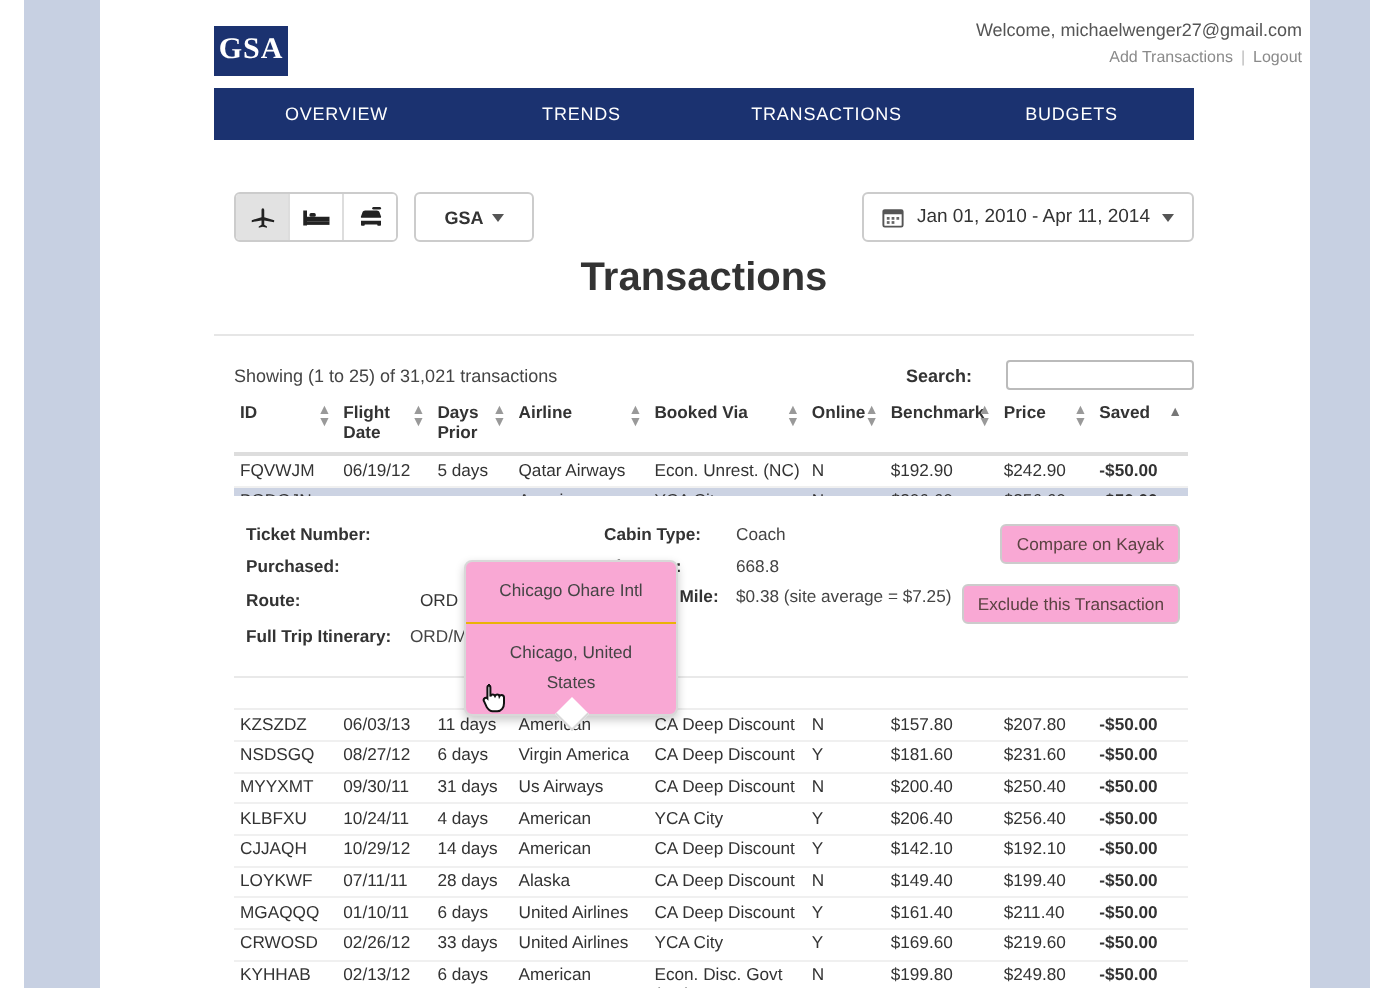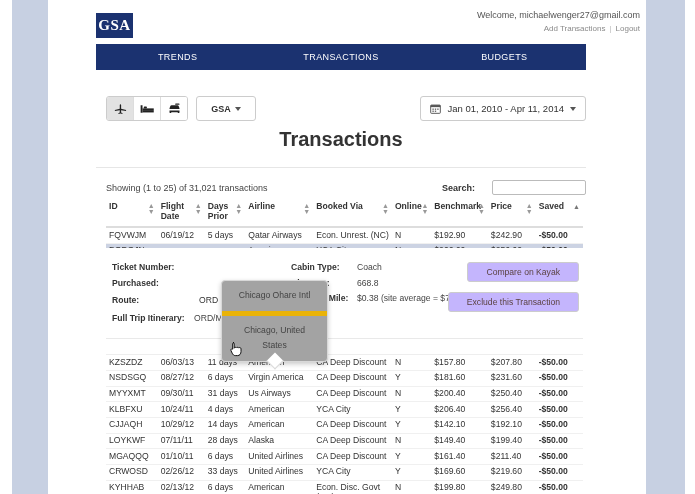--- a/index.html
+++ b/index.html
@@ -9,21 +9,21 @@
     font-family:"Liberation Sans", sans-serif;
     font-size:11px;color:#333;
     -webkit-font-smoothing:antialiased;
   }
   .viewport{position:relative;width:695px;height:494px;overflow:hidden;background:#fff;}
   
   .band-left{position:absolute;left:12px;top:0;width:38px;height:494px;background:#c7d0e2;}
   .band-right{position:absolute;left:646px;top:0;width:39px;height:494px;background:#c7d0e2;}
   .band-far-left{position:absolute;left:0;top:0;width:12px;height:494px;background:#ffffff;}
   .band-far-right{position:absolute;left:685px;top:0;width:10px;height:494px;background:#ffffff;}
-  .page{position:absolute;left:48px;top:0;width:596px;height:494px;background:#fff;overflow:hidden;}
+  .page{position:absolute;left:59px;top:0;width:596px;height:494px;background:#fff;overflow:hidden;}
 
   
   .header{position:relative;height:44px;}
   .gsa-logo{
     position:absolute;left:48px;top:13px;width:37px;height:25px;
     background:#1b3270;color:#fff;font-family:"Liberation Serif",serif;
     font-size:15px;font-weight:bold;letter-spacing:.5px;
     display:flex;align-items:center;justify-content:center;
   }
   .gsa-title{
@@ -135,34 +135,34 @@
   .dleft .lab{width:82px;}
   .dmid{left:185px;top:12px;}
   .dmid .lab{width:66px;}
   .route-row{position:relative;}
   .code-pill{
     display:inline-block;border:1px solid #ccc;border-radius:3px;background:#fff;
     padding:1px 5px;font-size:8.6px;color:#333;cursor:pointer;
   }
   .code-plain{display:inline-block;padding:1px 5px;font-size:8.6px;color:#333;cursor:pointer;}
   .btn-light{
-    position:absolute;right:4px;border:1px solid #ccc;border-radius:3px;background:#c4b5fd;
-    font-size:8.6px;color:#5b4242;padding:4px 18px;cursor:pointer;white-space:nowrap;
+    position:absolute;right:4px;border:1px solid #ccc;border-radius:3px;background:#f9a8d4;
+    font-size:8.6px;color:#5b4242;padding:4px 7px;cursor:pointer;white-space:nowrap;
   }
   .btn-kayak{top:14px;}
   .btn-exclude{top:44px;}
 
   
   .tooltip{
     position:absolute;left:109px;top:-11px;width:105px;
-    background:#a3a3a3;border:1px solid #d8d8d8;border-radius:4px;
+    background:#f9a8d4;border:1px solid #d8d8d8;border-radius:4px;
     box-shadow:0 2px 5px rgba(0,0,0,.22);z-index:30;
   }
   .tt-row{padding:7px 9px;font-size:8.6px;color:#444;text-align:center;}
-  .tt-row + .tt-row{border-top:5px solid #eab308;}
+  .tt-row + .tt-row{border-top:1px solid #eab308;}
   .tt-arrow{
     position:absolute;left:50%;margin-left:-6px;bottom:-6px;width:11px;height:11px;
     background:#fff;border-right:1px solid #d8d8d8;border-bottom:1px solid #d8d8d8;
     transform:rotate(45deg);
   }
   .cursor-ico{position:absolute;left:118px;top:50px;z-index:40;}
 </style>
 </head>
 <body>
 
@@ -176,20 +176,21 @@
 
     <div class="header">
       <div class="gsa-logo">GSA</div>
       <div class="welcome">Welcome, michaelwenger27@gmail.com</div>
       <div class="userlinks">
         <a href="#">Add Transactions</a><span class="sep">|</span><a href="#">Logout</a>
       </div>
     </div>
 
     <div class="navbar">
+      <div class="navitem">OVERVIEW</div>
       <div class="navitem">TRENDS</div>
       <div class="navitem active">TRANSACTIONS</div>
       <div class="navitem">BUDGETS</div>
     </div>
 
     <div class="toolbar">
       <div class="btn-group">
         <div class="icon-btn active">
           <svg width="15" height="15" viewBox="0 0 24 24">
               <path fill="#222" d="M21 14.5l-8-2.3V6.6c0-.9-.5-1.6-1.1-1.6s-1.1.7-1.1 1.6v5.6L3 14.5v1.6l7.8-1.4v3.5l-2.2 1.3v1.1l3.3-.8 3.3.8v-1.1l-2.2-1.3v-3.5l7.8 1.4z"></path>

